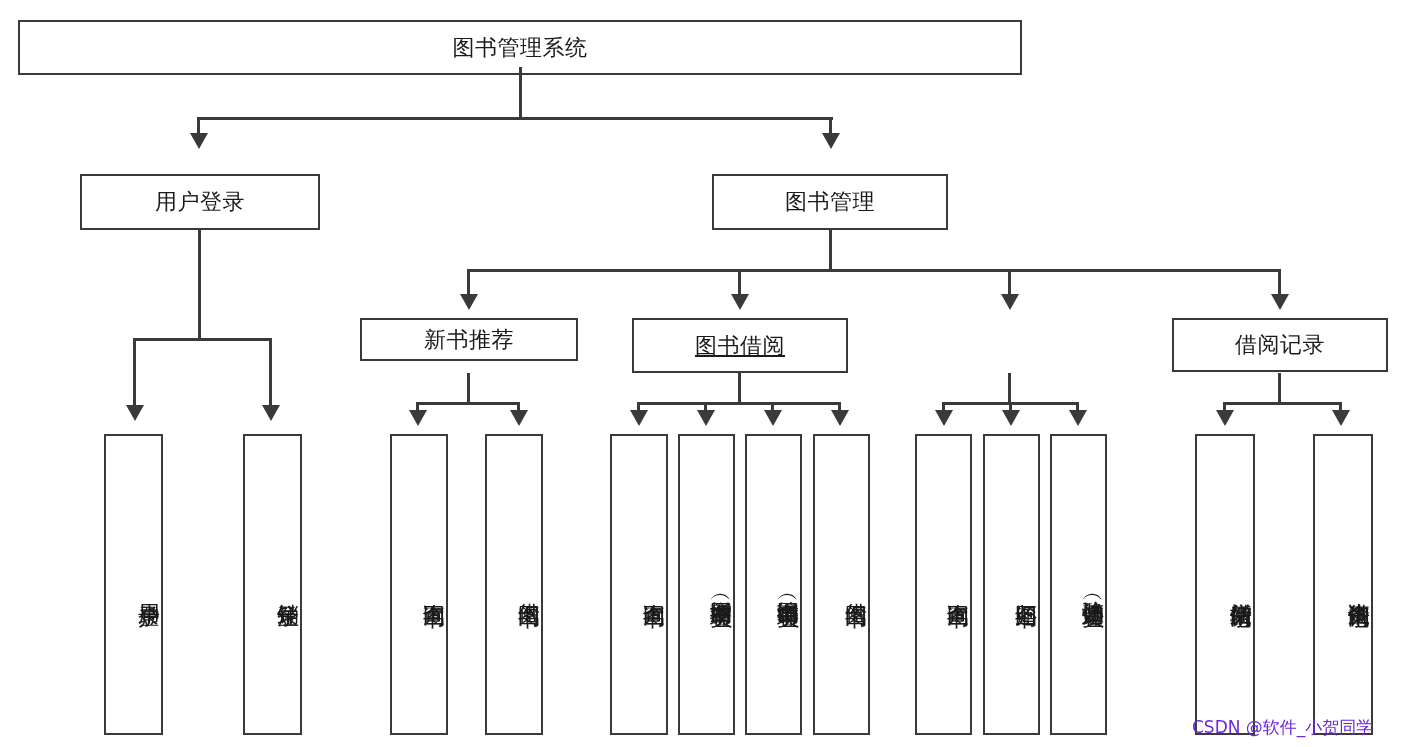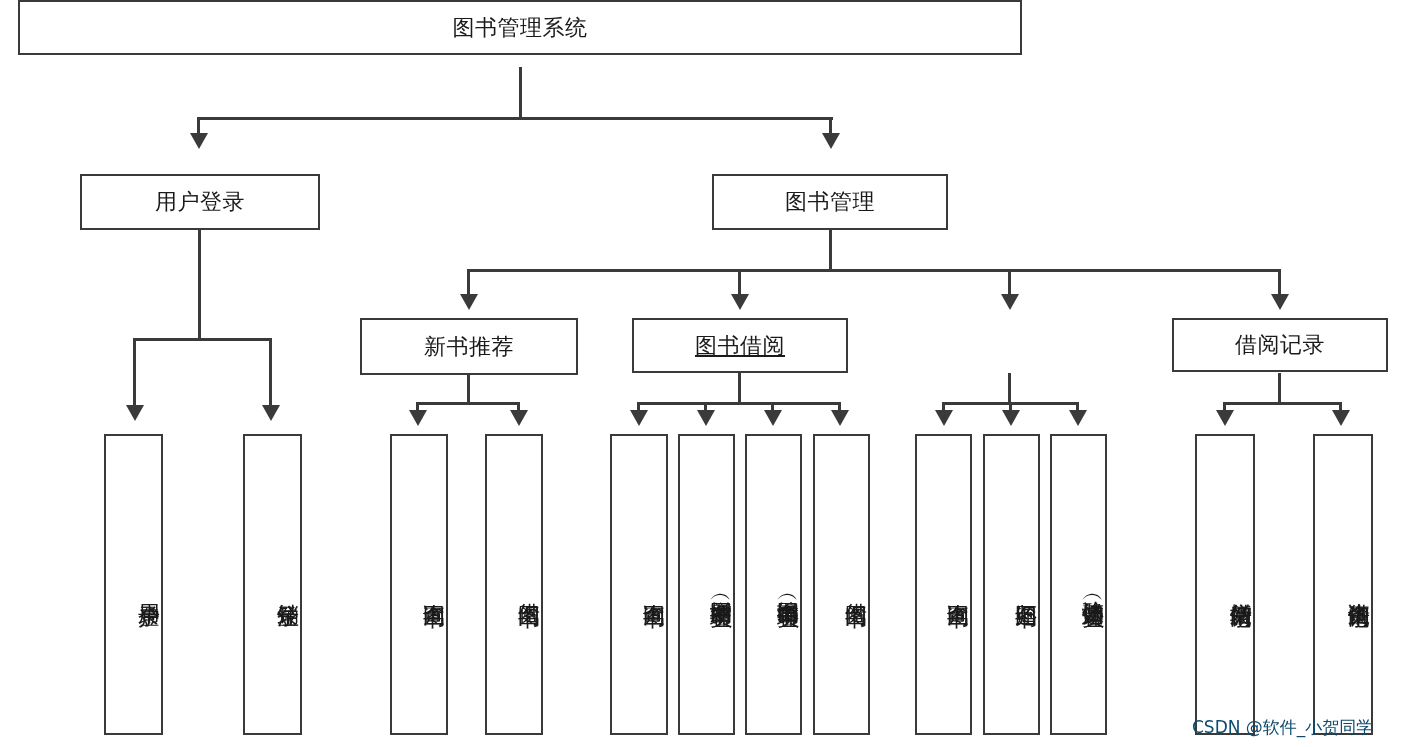--- a/index.html
+++ b/index.html
@@ -55,31 +55,31 @@
   .arrow {
     position: absolute;
     width: 0; height: 0;
     border-left: 9px solid transparent;
     border-right: 9px solid transparent;
     border-top: 16px solid #3a3a3a;
   }
   .watermark {
     position: absolute;
     font-size: 17px;
-    color: #0c4a6e;
+    color: #6d28d9;
     white-space: nowrap;
     font-family: "DejaVu Sans", sans-serif;
   }
 </style>
 </head>
 <body>
 
 <div id="canvas">
 
-  <div class="node horiz" style="left:18px; top:0; width:1004px; height:55px;">
+  <div class="node horiz" style="left:18px; top:20px; width:1004px; height:55px;">
     <span>图书管理系统</span>
   </div>
 
   <div class="edge v" style="left:519px; top:67px; width:3px; height:51px;"></div>
   <div class="edge h" style="left:197px; top:117px; width:636px; height:3px;"></div>
   <div class="edge v" style="left:197px; top:117px; width:3px; height:19px;"></div>
   <div class="arrow" style="left:190px; top:133px;"></div>
   <div class="edge v" style="left:829px; top:117px; width:3px; height:19px;"></div>
   <div class="arrow" style="left:822px; top:133px;"></div>
 
@@ -101,21 +101,21 @@
   <div class="edge h" style="left:467px; top:269px; width:812px; height:3px;"></div>
   <div class="edge v" style="left:467px; top:269px; width:3px; height:28px;"></div>
   <div class="arrow" style="left:460px; top:294px;"></div>
   <div class="edge v" style="left:738px; top:269px; width:3px; height:28px;"></div>
   <div class="arrow" style="left:731px; top:294px;"></div>
   <div class="edge v" style="left:1008px; top:269px; width:3px; height:28px;"></div>
   <div class="arrow" style="left:1001px; top:294px;"></div>
   <div class="edge v" style="left:1278px; top:269px; width:3px; height:28px;"></div>
   <div class="arrow" style="left:1271px; top:294px;"></div>
 
-  <div class="node horiz" style="left:360px; top:318px; width:218px; height:57px;">
+  <div class="node horiz" style="left:360px; top:318px; width:218px; height:43px;">
     <span>新书推荐</span>
   </div>
   <div class="node horiz" style="left:632px; top:318px; width:216px; height:55px;text-decoration:underline;">
     <span>图书借阅</span>
   </div>
   <div class="node horiz" style="left:1172px; top:318px; width:216px; height:54px;">
     <span>借阅记录</span>
   </div>
 
   <div class="edge v" style="left:467px; top:373px; width:3px; height:32px;"></div>

